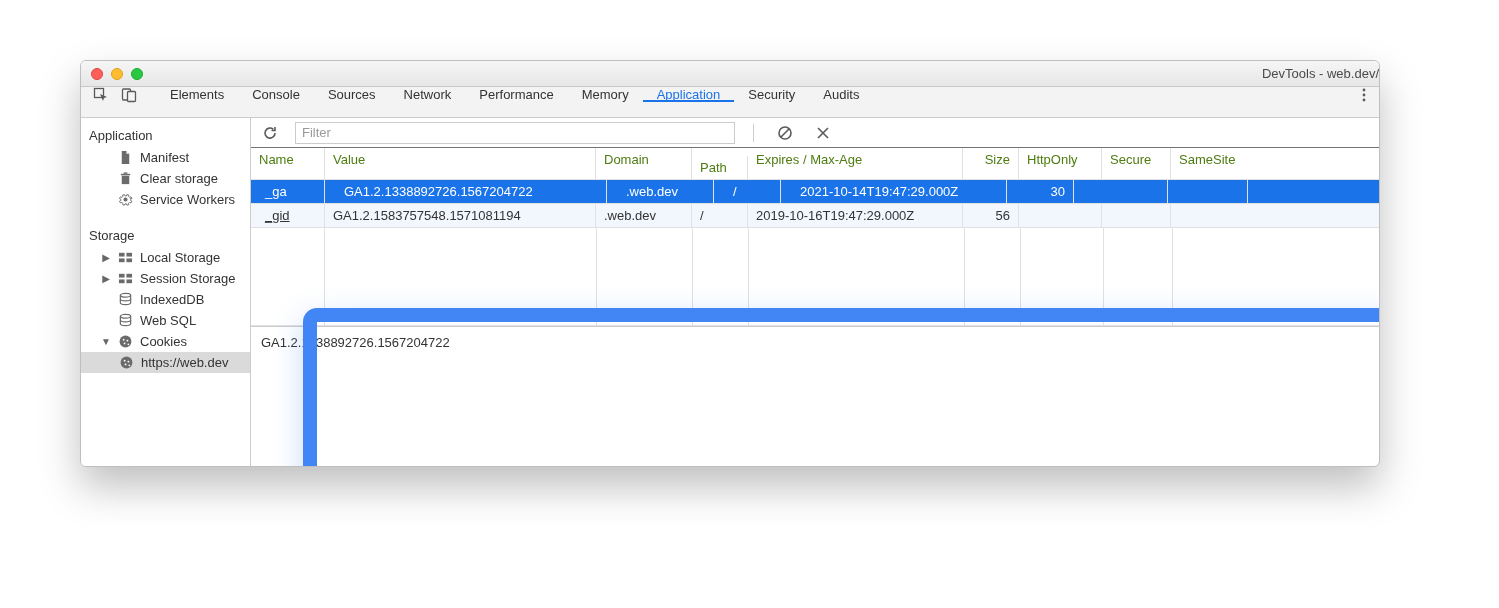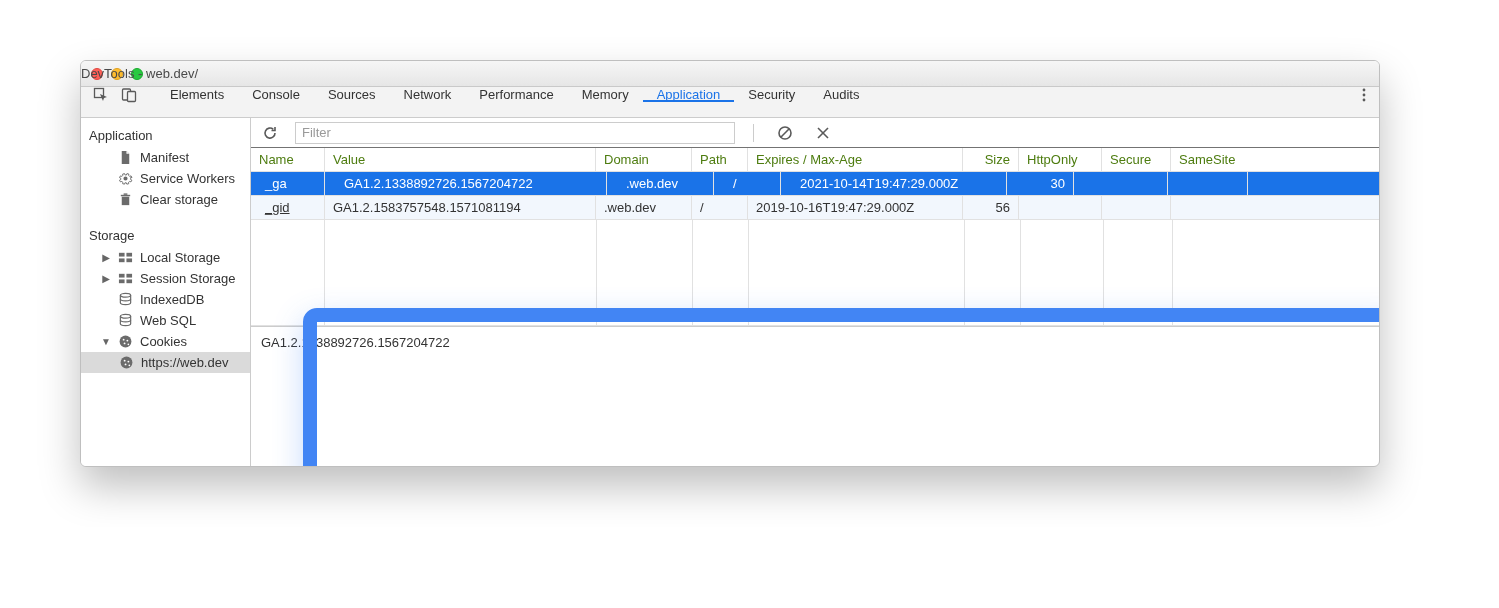--- a/index.html
+++ b/index.html
@@ -26,21 +26,21 @@
     display: flex;
     align-items: center;
     padding: 0 10px;
     position: relative;
   }
   .traffic { display:flex; gap:8px; }
   .dot { width:12px; height:12px; border-radius:50%; }
   .dot.red { background:#ff5f57; border:1px solid #e04740;}
   .dot.yellow { background:#ffbd2e; border:1px solid #dfa020;}
   .dot.green { background:#28c940; border:1px solid #1aab2e;}
-  .title { position:absolute; left:0; right:0; text-align:left; color:#4a4a4a; font-size:13px; pointer-events:none;}
+  .title { position:absolute; left:0; right:0; text-align:right; color:#4a4a4a; font-size:13px; pointer-events:none;}
   .tabbar {
     height: 31px;
     background:#f3f3f3;
     border-bottom:1px solid #ccc;
     display:flex;
     align-items:flex-start;
     padding-left:6px;
   }
   .iconbtn {
     width:28px; display:flex; align-items:center; justify-content:center;
@@ -203,36 +203,36 @@
               <path d="M4 1h5l3 3v11H4z"></path>
               <path d="M9 1v3h3" fill="#fff"></path>
             </svg>
           </span>
           <span class="label">Manifest</span>
         </div>
         <div class="sbitem indent noarrow">
           <span class="tri">▶</span>
           <span style="display: flex;">
             <svg viewBox="0 0 16 16" fill="#6b6b6b">
-              <path d="M8 10.2A2.2 2.2 0 108 5.8a2.2 2.2 0 000 4.4z"></path>
-              <path d="M13.4 9l1.4.8-1 1.8-1.5-.5a5 5 0 01-1 .9l.1 1.6-2 .4-.6-1.5a5 5 0 01-1.3 0L7 14l-2-.4.1-1.6a5 5 0 01-1-.9l-1.5.5-1-1.8L3 9a5 5 0 010-1.3L1.6 7l1-1.8 1.5.5a5 5 0 011-.9L5 3.2l2-.4.6 1.5a5 5 0 011.3 0L9.5 2.8l2 .4-.1 1.6a5 5 0 011 .9l1.5-.5 1 1.8L13.4 7a5 5 0 010 1.3z" fill="none" stroke="#6b6b6b" stroke-width="1"></path>
-            </svg>
-          </span>
-          <span class="label">Service Workers</span>
-        </div>
-        <div class="sbitem indent noarrow">
-          <span class="tri">▶</span>
-          <span style="display: flex;">
-            <svg viewBox="0 0 16 16" fill="#6b6b6b">
               <rect x="4" y="5" width="8" height="9"></rect>
               <rect x="3" y="3" width="10" height="1.5"></rect>
               <rect x="6" y="1.5" width="4" height="1.5"></rect>
             </svg>
           </span>
           <span class="label">Clear storage</span>
+        </div>
+        <div class="sbitem indent noarrow">
+          <span class="tri">▶</span>
+          <span style="display: flex;">
+            <svg viewBox="0 0 16 16" fill="#6b6b6b">
+              <path d="M8 10.2A2.2 2.2 0 108 5.8a2.2 2.2 0 000 4.4z"></path>
+              <path d="M13.4 9l1.4.8-1 1.8-1.5-.5a5 5 0 01-1 .9l.1 1.6-2 .4-.6-1.5a5 5 0 01-1.3 0L7 14l-2-.4.1-1.6a5 5 0 01-1-.9l-1.5.5-1-1.8L3 9a5 5 0 010-1.3L1.6 7l1-1.8 1.5.5a5 5 0 011-.9L5 3.2l2-.4.6 1.5a5 5 0 011.3 0L9.5 2.8l2 .4-.1 1.6a5 5 0 011 .9l1.5-.5 1 1.8L13.4 7a5 5 0 010 1.3z" fill="none" stroke="#6b6b6b" stroke-width="1"></path>
+            </svg>
+          </span>
+          <span class="label">Service Workers</span>
         </div>
         <div style="height: 12px;"></div>
         <div class="group-title">Storage</div>
         <div class="sbitem indent">
           <span class="tri">▶</span>
           <span style="display: flex;">
             <svg viewBox="0 0 16 16" fill="#6b6b6b">
               <rect x="1" y="3" width="6" height="4"></rect>
               <rect x="9" y="3" width="6" height="4"></rect>
               <rect x="1" y="9" width="6" height="4"></rect>
@@ -324,21 +324,21 @@
               <line x1="2" y1="2" x2="12" y2="12"></line>
               <line x1="12" y1="2" x2="2" y2="12"></line>
             </svg>
         </div>
       </div>
 
       <div class="table-head" id="thead-mount">
           <div class="th" style="flex: 0 0 74px;">Name</div>
           <div class="th" style="flex: 0 0 271px;">Value</div>
           <div class="th" style="flex: 0 0 96px;">Domain</div>
-          <div class="th" style="flex: 0 0 56px;">Path</div>
+          <div class="th" style="flex: 0 0 56px; margin-top: 8px;">Path</div>
           <div class="th" style="flex: 0 0 215px;">Expires / Max-Age</div>
           <div class="th size-col" style="flex: 0 0 56px;">Size</div>
           <div class="th" style="flex: 0 0 83px;">HttpOnly</div>
           <div class="th" style="flex: 0 0 69px;">Secure</div>
           <div class="th" style="flex: 0 0 120px;">SameSite</div>
         </div>
       <div class="table-body" id="tbody-mount">
           <div class="trow selected">
             <div class="td" style="flex: 0 0 74px; padding: 4px 8px 4px 0px;">
               <div class="truncate" style="padding-left: 14px;">_ga</div>

